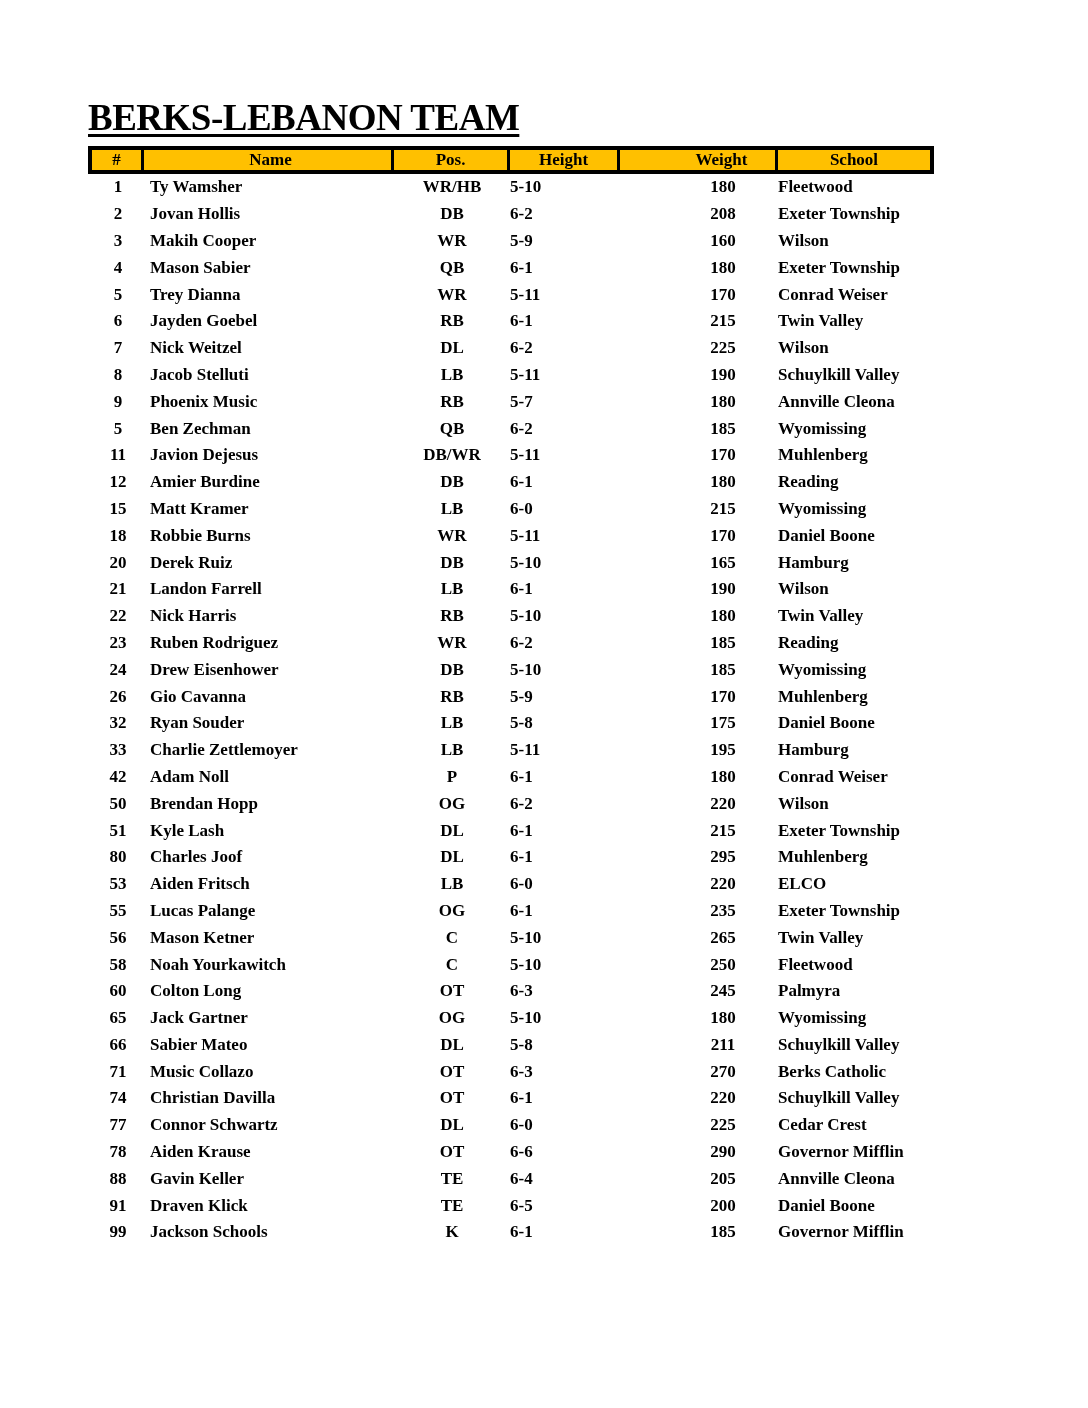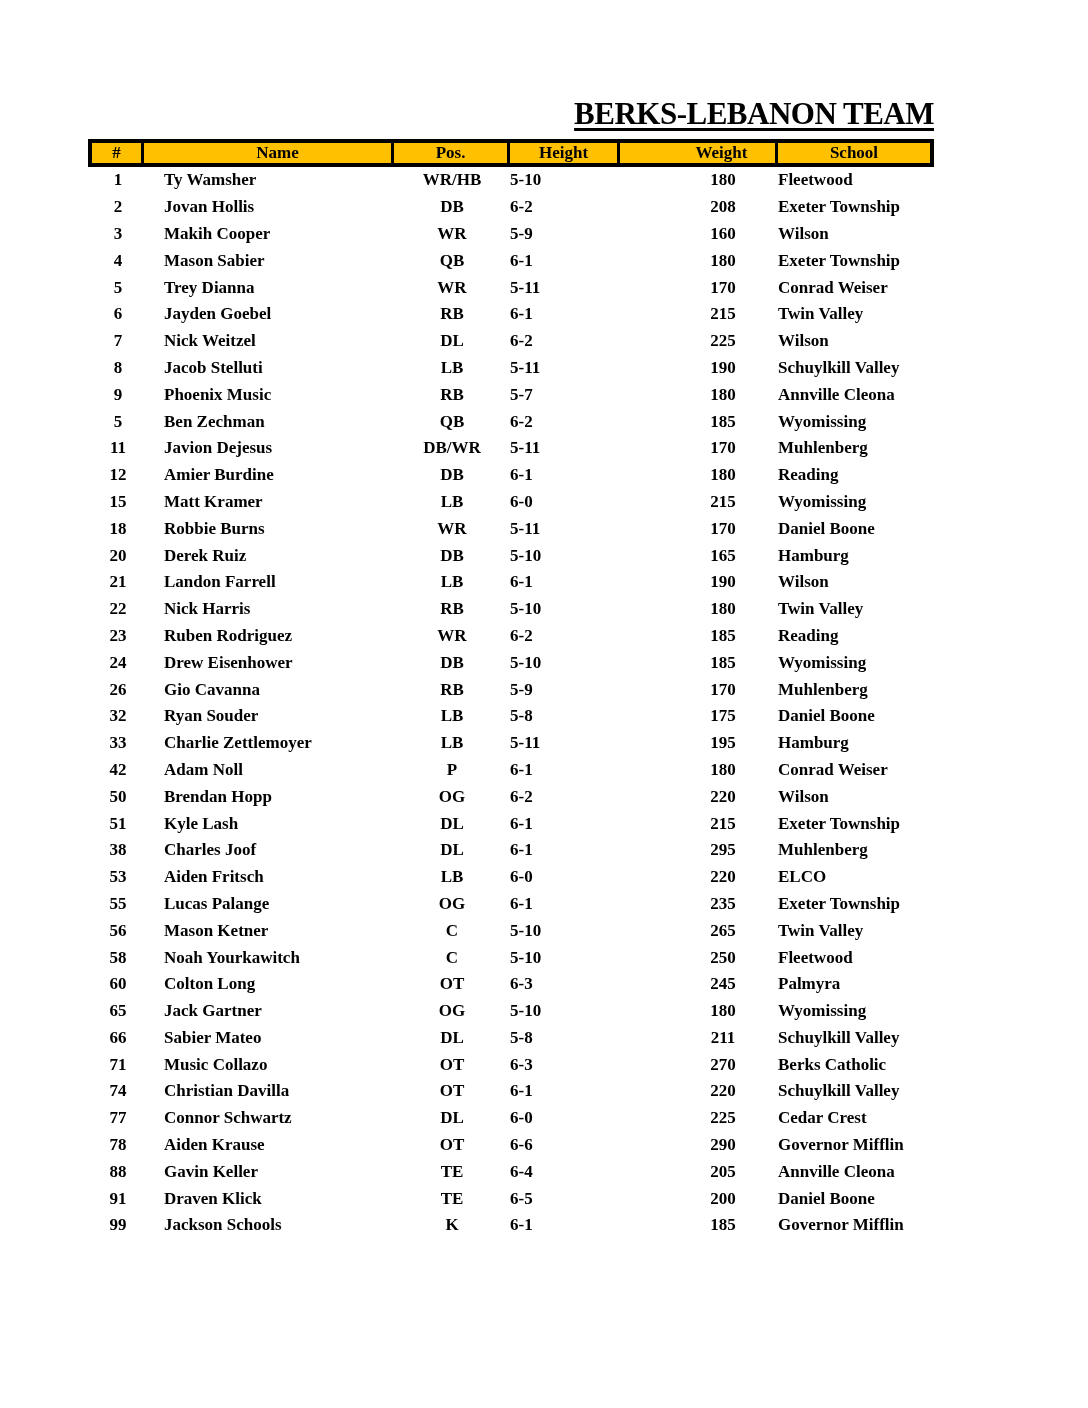--- a/index.html
+++ b/index.html
@@ -17,22 +17,22 @@
   }
   .sheet {
     position: absolute;
     top: 0; left: 0;
     width: 1088px;
     height: 1408px;
   }
   .title {
     margin: 96px 0 7px 88px;
     width: 846px;
-    text-align: right;
-    font-size: 31px;
+    text-align: left;
+    font-size: 37px;
     font-weight: bold;
     letter-spacing: -0.5px;
     text-decoration: underline;
     text-decoration-thickness: 3px;
     text-underline-offset: 4px;
   }
   .table-wrap {
     margin-left: 88px;
     width: 846px;
   }
@@ -60,21 +60,21 @@
     display: flex;
     align-items: center;
     height: 26.8px;
     padding: 0 4px;
     box-sizing: border-box;
     font-size: 17px;
     font-weight: bold;
     white-space: nowrap;
   }
   .c-num    { width: 52px;  text-align: center; justify-content: center; }
-  .c-name   { width: 250px; text-align: left;   justify-content: flex-start; padding-left: 20px; box-sizing: border-box; }
+  .c-name   { width: 250px; text-align: left;   justify-content: flex-start; padding-left: 6px; box-sizing: border-box; }
   .c-pos    { width: 116px; text-align: center; justify-content: center; }
   .c-height { width: 110px; text-align: left; justify-content: center; }
   .c-weight { width: 110px; text-align: center; justify-content: center; margin-left: 48px; }
   .c-school { flex: 1;      justify-content: center; }
 </style>
 </head>
 <body>
 
 <main class="sheet">
   <h1 class="title">BERKS-LEBANON TEAM</h1>
@@ -308,21 +308,21 @@
   <div class="row">
     <div class="cell c-num">51</div>
     <div class="cell c-name">Kyle Lash</div>
     <div class="cell c-pos">DL</div>
     <div class="cell c-height">6-1</div>
     <div class="cell c-weight">215</div>
     <div class="cell c-school">Exeter Township</div>
   </div>
 
   <div class="row">
-    <div class="cell c-num">38</div>
+    <div class="cell c-num">80</div>
     <div class="cell c-name">Charles Joof</div>
     <div class="cell c-pos">DL</div>
     <div class="cell c-height">6-1</div>
     <div class="cell c-weight">295</div>
     <div class="cell c-school">Muhlenberg</div>
   </div>
 
   <div class="row">
     <div class="cell c-num">53</div>
     <div class="cell c-name">Aiden Fritsch</div>

